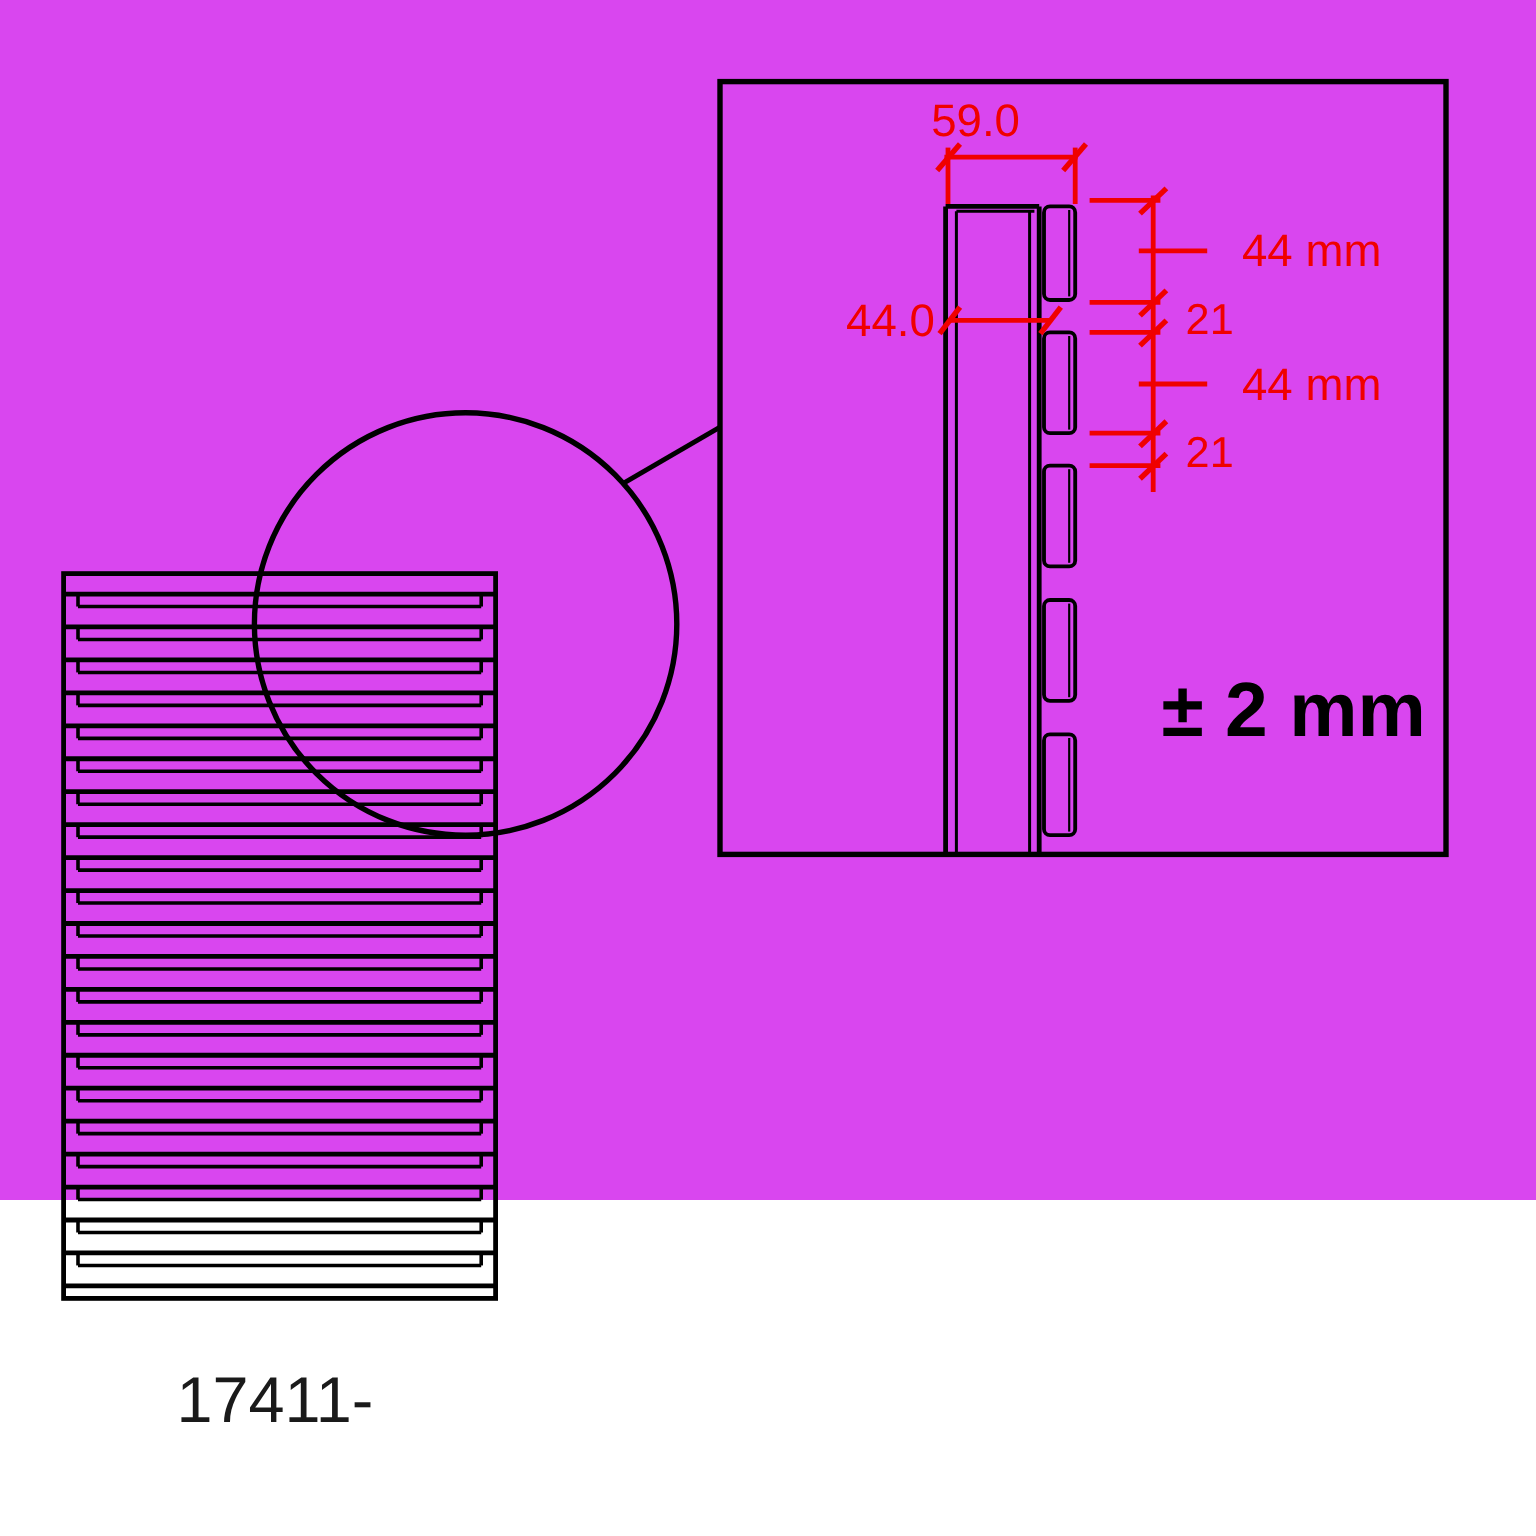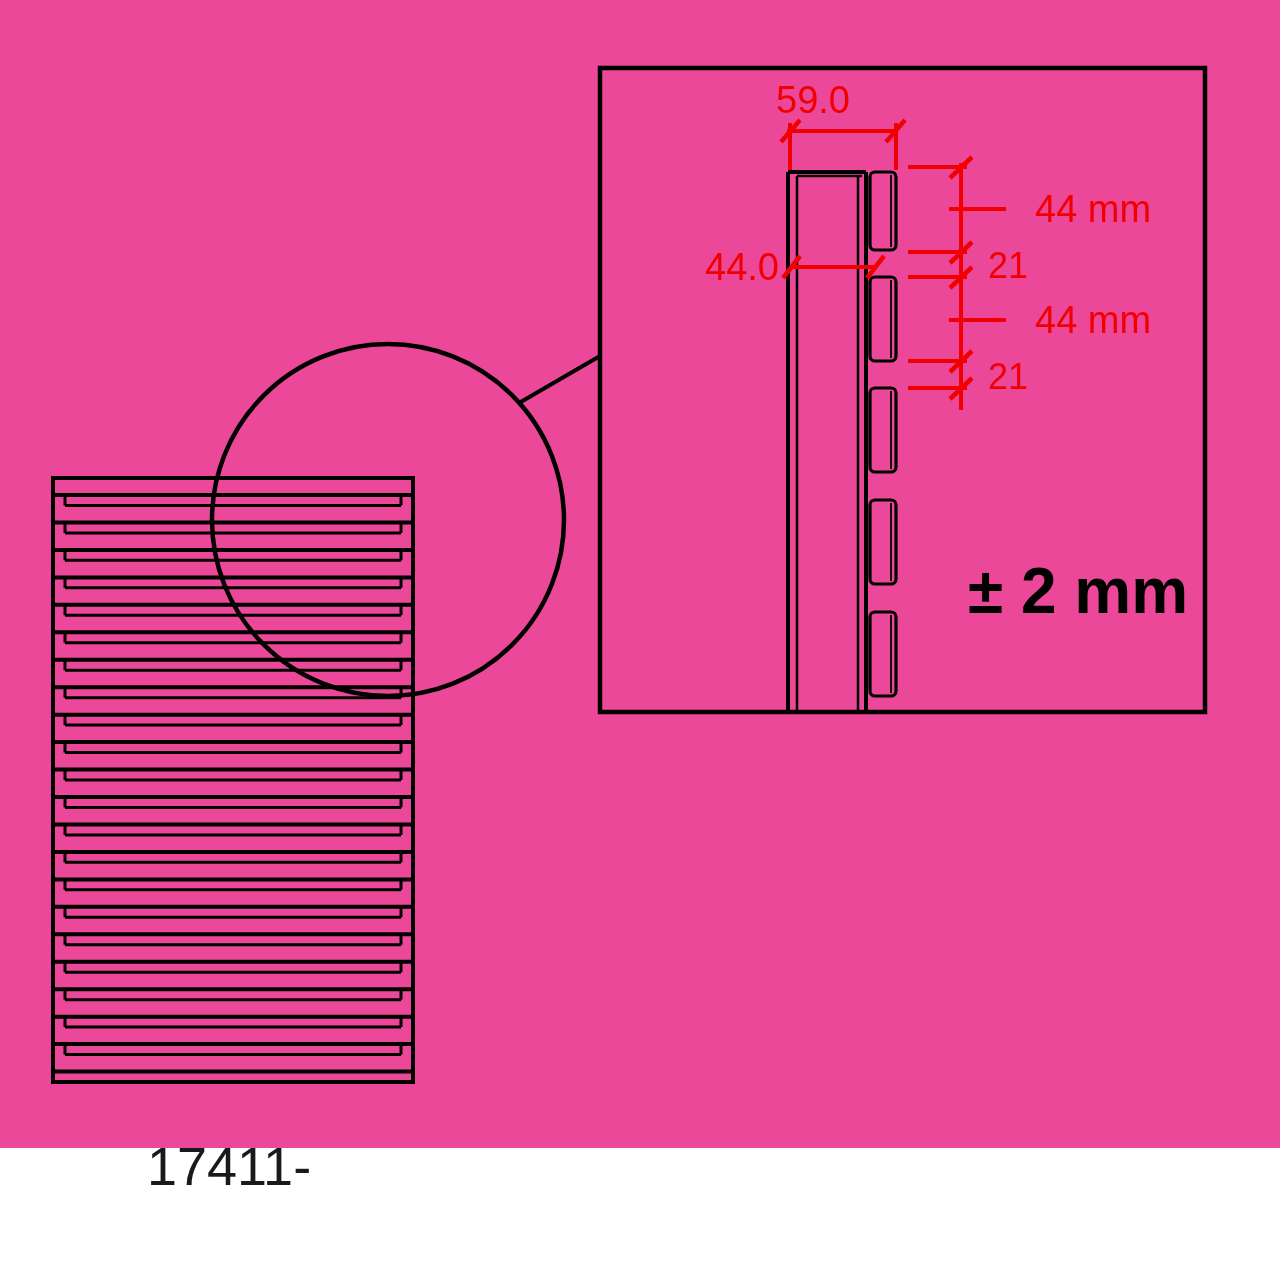--- a/index.html
+++ b/index.html
@@ -9,22 +9,22 @@
   }
   body {
     width: 1280px;
     height: 1280px;
     overflow: hidden;
     font-family: "Liberation Sans", sans-serif;
   }
   #drawing-root {
     position: relative;
     width: 1280px;
-    height: 1148px;
-    background: #ec4899;
+    height: 1000px;
+    background: #d946ef;
   }
   svg.canvas {
     position: absolute;
     top: 0; left: 0;
     width: 1280px;
     height: 1280px;
     display: block;
   }
   text {
     font-family: "Liberation Sans", sans-serif;

